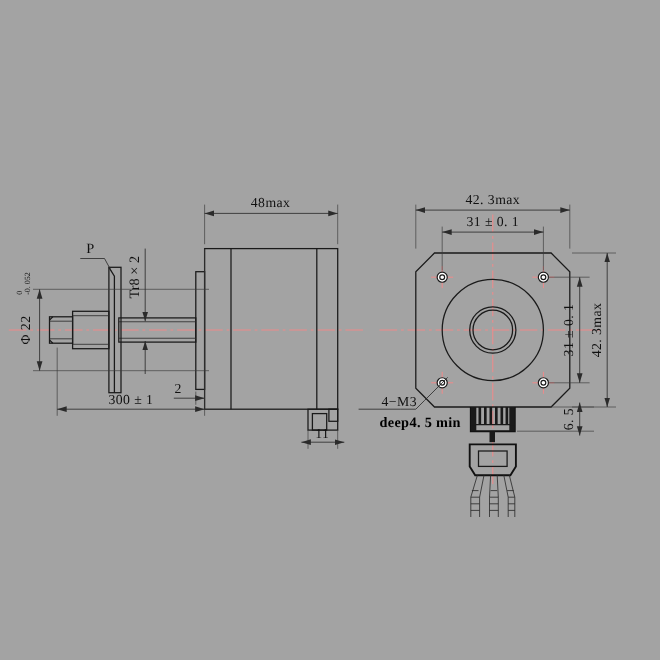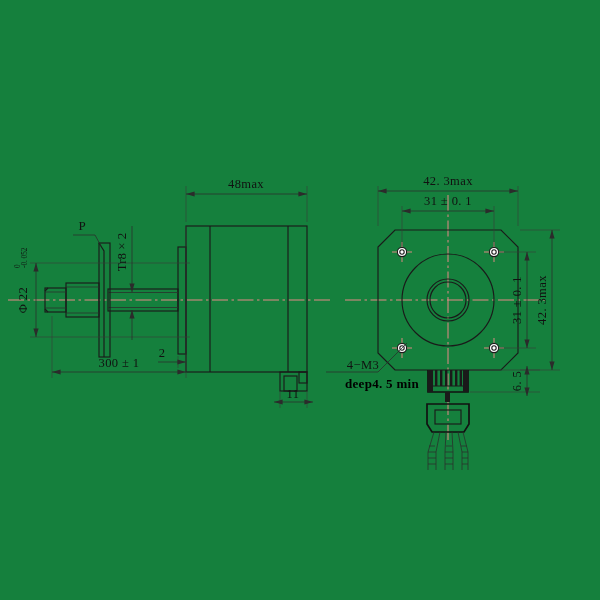--- a/index.html
+++ b/index.html
@@ -11,21 +11,21 @@
   body {
     width: 600px;
     height: 600px;
     font-family: "Liberation Serif", "DejaVu Serif", serif;
     overflow: hidden;
   }
   #drawing-root {
     position: relative;
     width: 600px;
     height: 600px;
-    background: #15803d;
+    background: #a3a3a3;
   }
   svg#drawing-canvas {
     display: block;
     width: 600px;
     height: 600px;
   }
   
   .outline {
     fill: none;
     stroke: #1a1a1a;

